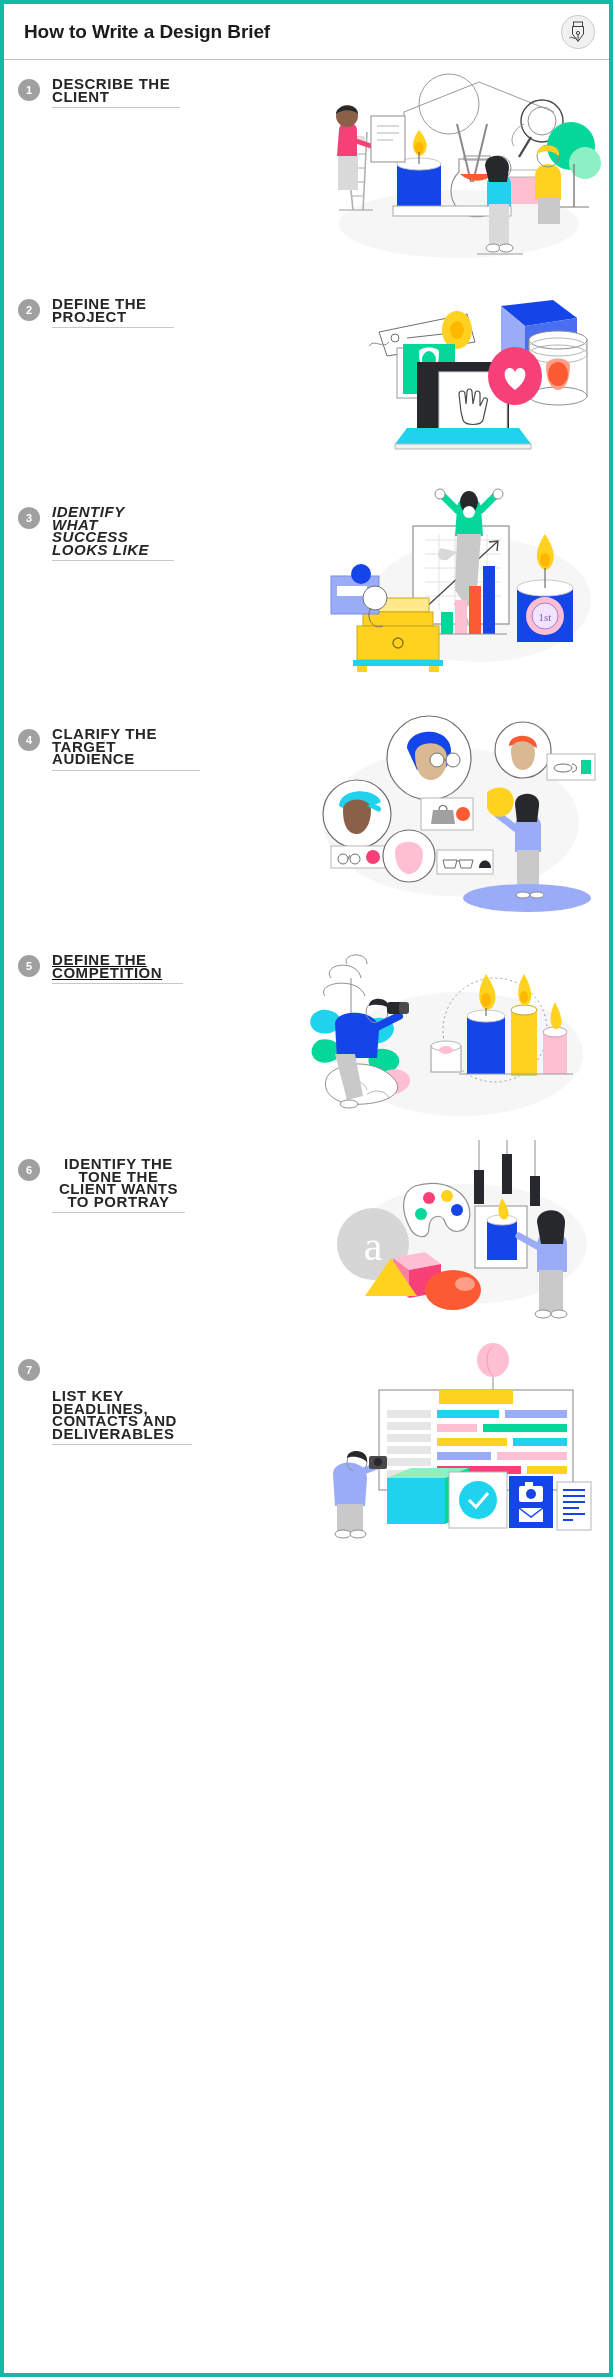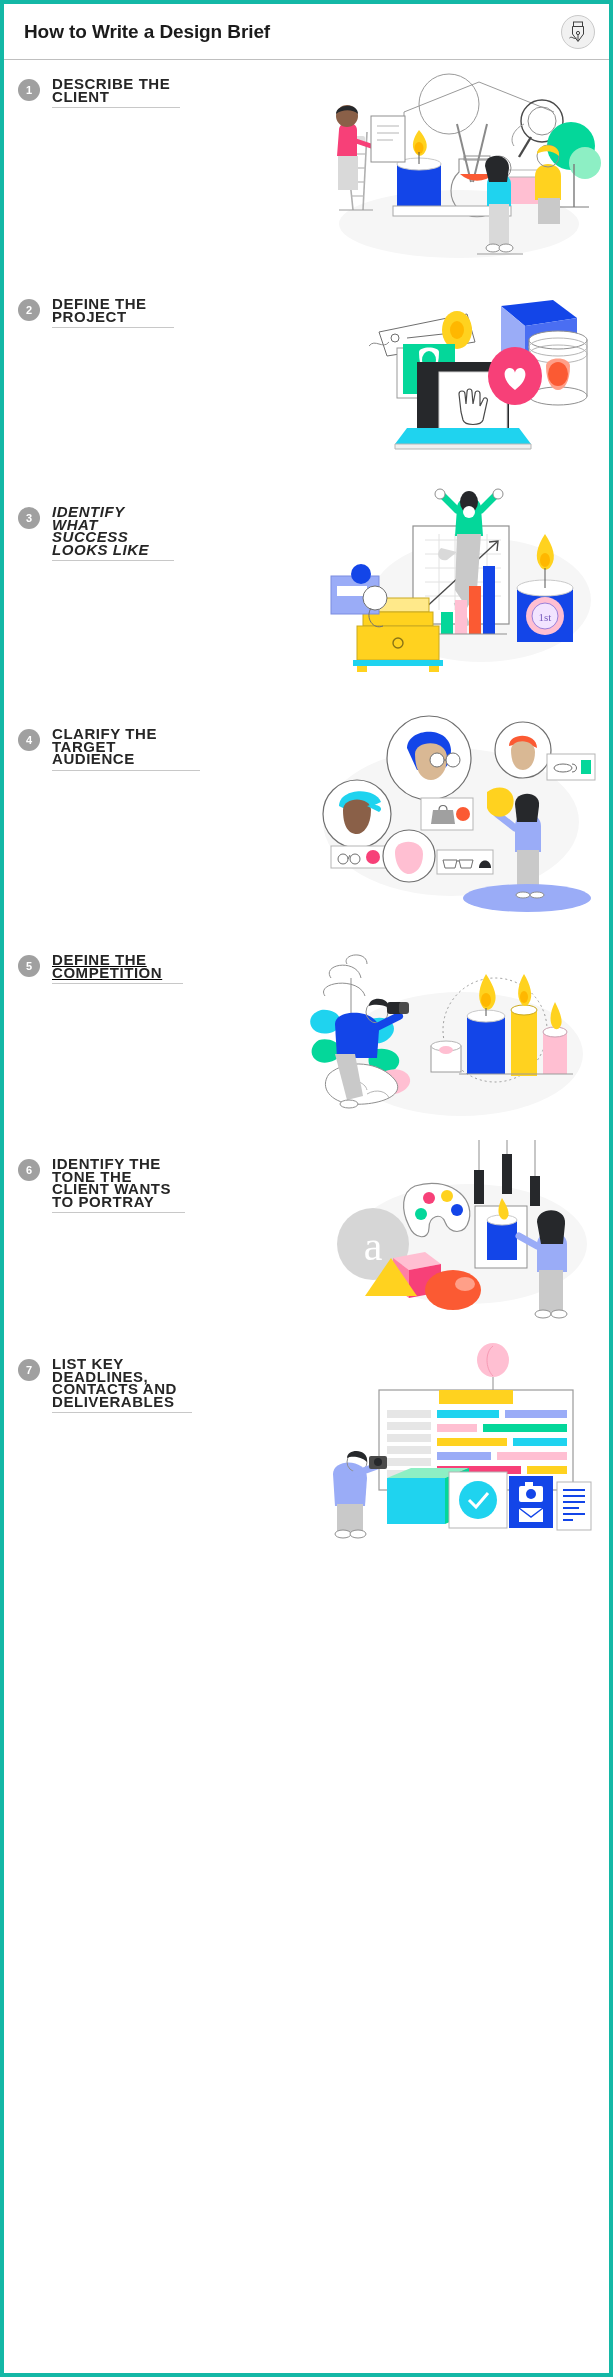--- a/index.html
+++ b/index.html
@@ -412,21 +412,21 @@
           <ellipse cx="244" cy="78" rx="12" ry="5" fill="#fff" stroke="#c9a0b0" stroke-width="1"></ellipse>
           <path d="M244 48 C239 58 238 68 242 73 C244 76 247 76 249 73 C253 68 249 58 244 48 Z" fill="#ffd21f"></path>
           <line x1="148" y1="120" x2="262" y2="120" stroke="#9a9a9a" stroke-width="1"></line>
         </svg>
       </div>
     </div>
 
     <div class="step" style="height:200px;">
       <div class="step-head" style="top:18px;">
         <div class="step-num">6</div>
-        <div class="step-label-wrap" style="width:133px;">
+        <div class="step-label-wrap" style="width:133px;text-align:center;">
           <div class="step-label">IDENTIFY THE TONE THE
 CLIENT WANTS TO PORTRAY</div>
           <div class="step-rule"></div>
         </div>
       </div>
       <div class="art">
         <svg class="art-svg" width="260" height="180" viewBox="0 0 260 180" style="top:0px;right:20px;">
           <ellipse cx="140" cy="104" rx="118" ry="60" fill="#f6f6f6"></ellipse>
 
           <g>
@@ -468,21 +468,21 @@
           <rect x="210" y="130" width="24" height="42" fill="#c9c9c9"></rect>
           <ellipse cx="214" cy="174" rx="8" ry="4" fill="#fff" stroke="#8f8f8f" stroke-width="1"></ellipse>
           <ellipse cx="230" cy="174" rx="8" ry="4" fill="#fff" stroke="#8f8f8f" stroke-width="1"></ellipse>
         </svg>
       </div>
     </div>
 
     <div class="step" style="height:210px;">
       <div class="step-head" style="top:18px;">
         <div class="step-num">7</div>
-        <div class="step-label-wrap" style="width:140px;">
+        <div class="step-label-wrap" style="width:140px;margin-top:32px;">
           <div class="step-label">LIST KEY DEADLINES,
 CONTACTS AND DELIVERABLES</div>
           <div class="step-rule"></div>
         </div>
       </div>
       <div class="art">
         <svg class="art-svg" width="270" height="190" viewBox="0 0 270 190" style="top:6px;right:16px;">
 
           <ellipse cx="170" cy="14" rx="16" ry="17" fill="#ffbfd2"></ellipse>
           <path d="M170 0 C162 6 162 22 170 30" fill="none" stroke="#f79ab4" stroke-width="1"></path>

